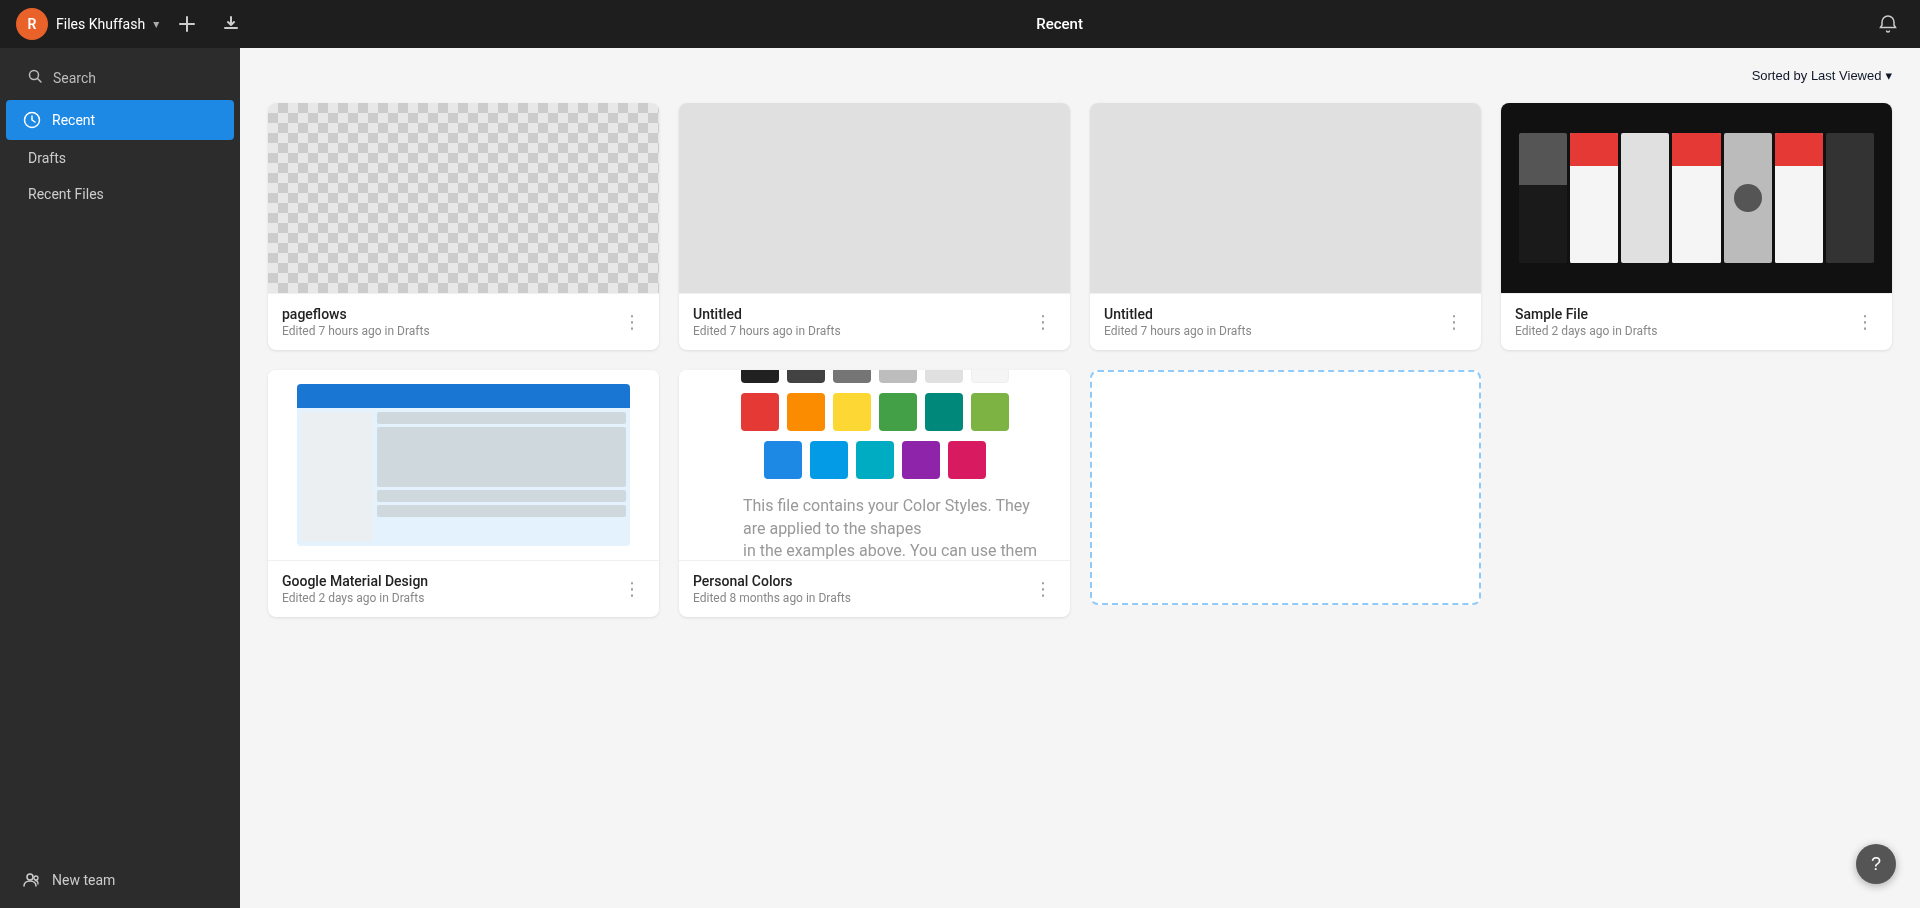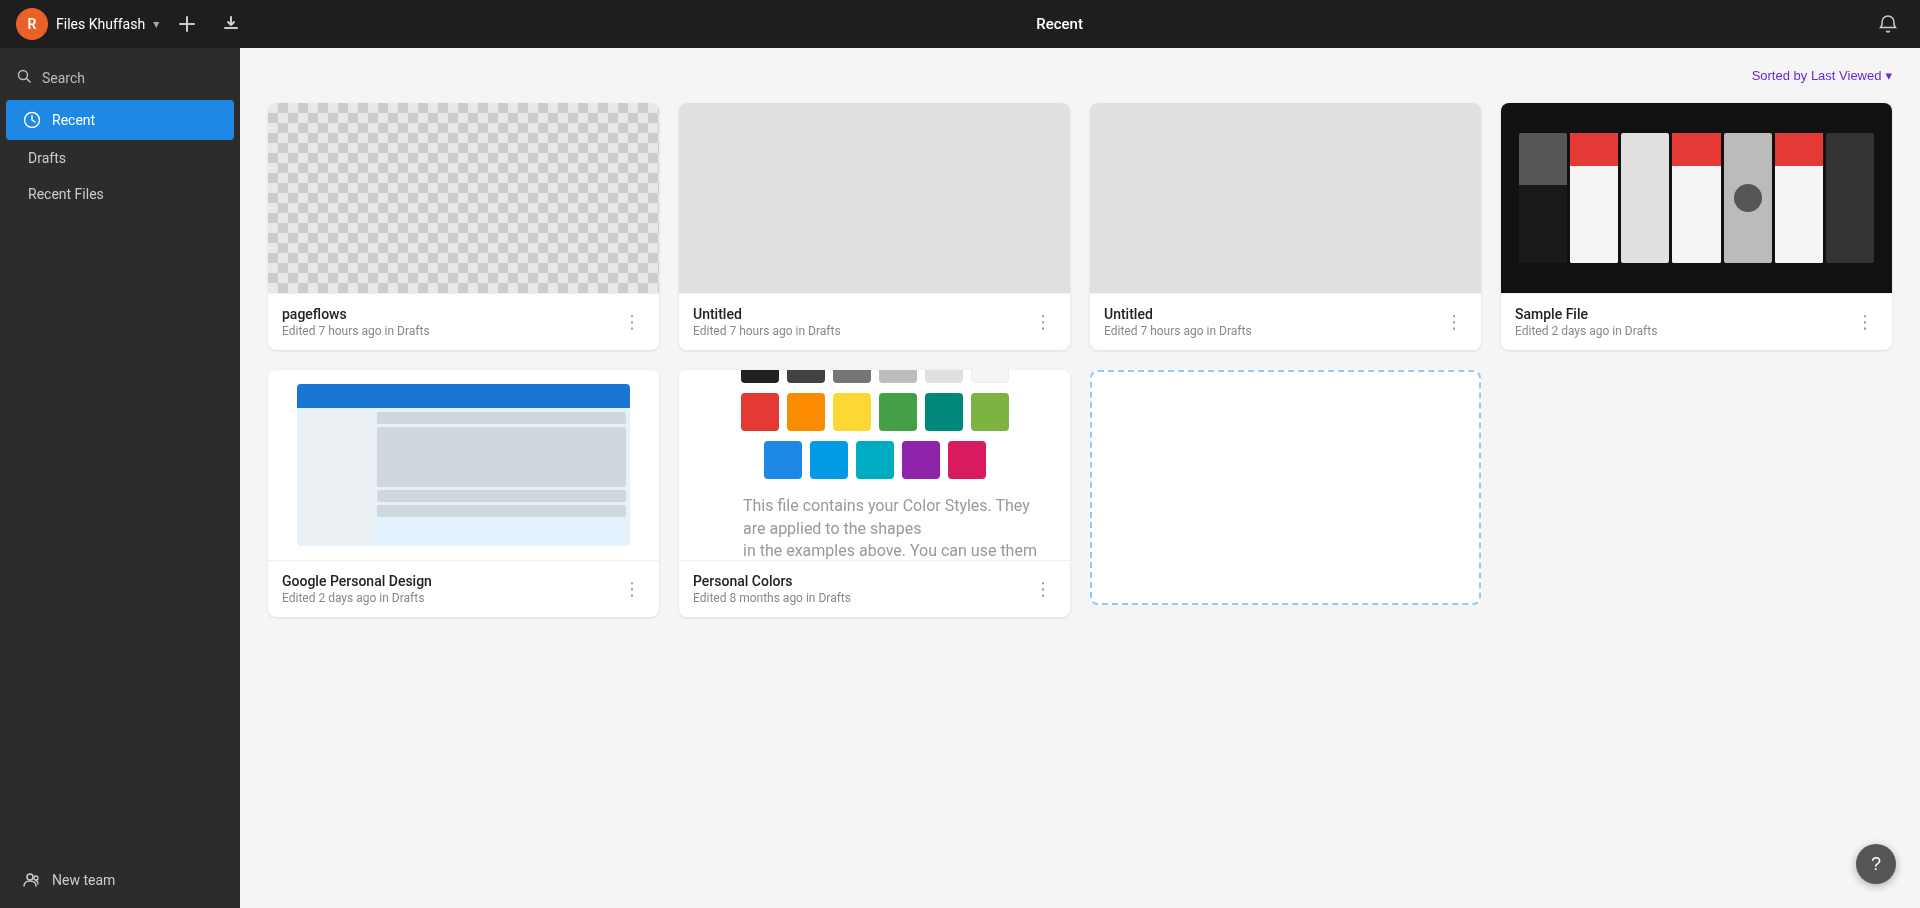--- a/index.html
+++ b/index.html
@@ -83,21 +83,21 @@
       background: #2c2c2c;
       display: flex;
       flex-direction: column;
       flex-shrink: 0;
       padding: 8px 0;
     }
     .sidebar-search {
       display: flex;
       align-items: center;
       gap: 10px;
-      padding: 12px 16px;
+      padding: 12px 27px;
       cursor: pointer;
       color: #bbb;
       font-size: 14px;
     }
     .sidebar-search-icon { font-size: 16px; }
     .sidebar-nav-item {
       display: flex;
       align-items: center;
       gap: 10px;
       padding: 10px 16px;
@@ -137,21 +137,21 @@
     }
     .content-header {
       display: flex;
       justify-content: flex-end;
       align-items: center;
       margin-bottom: 20px;
     }
     .sort-btn {
       background: none;
       border: none;
-      color: #6d28d9;
+      color: #0f172a;
       font-size: 13px;
       cursor: pointer;
       display: flex;
       align-items: center;
       gap: 4px;
     }
 
     
     .file-grid {
       display: grid;
@@ -508,21 +508,21 @@
                   <div class="material-row-mock tall"></div>
                   <div class="material-row-mock"></div>
                   <div class="material-row-mock"></div>
                 </div>
               </div>
             </div>
           </div>
         </div>
         <div class="file-info">
           <div class="file-meta">
-            <div class="file-name">Google Personal Design</div>
+            <div class="file-name">Google Material Design</div>
             <div class="file-timestamp">Edited 2 days ago in Drafts</div>
           </div>
           <button class="file-more-btn">⋮</button>
         </div>
       </div>
 
       <div class="file-card">
         <div class="file-thumbnail">
           <div class="thumb-colors-grid">
             <div class="color-row">

